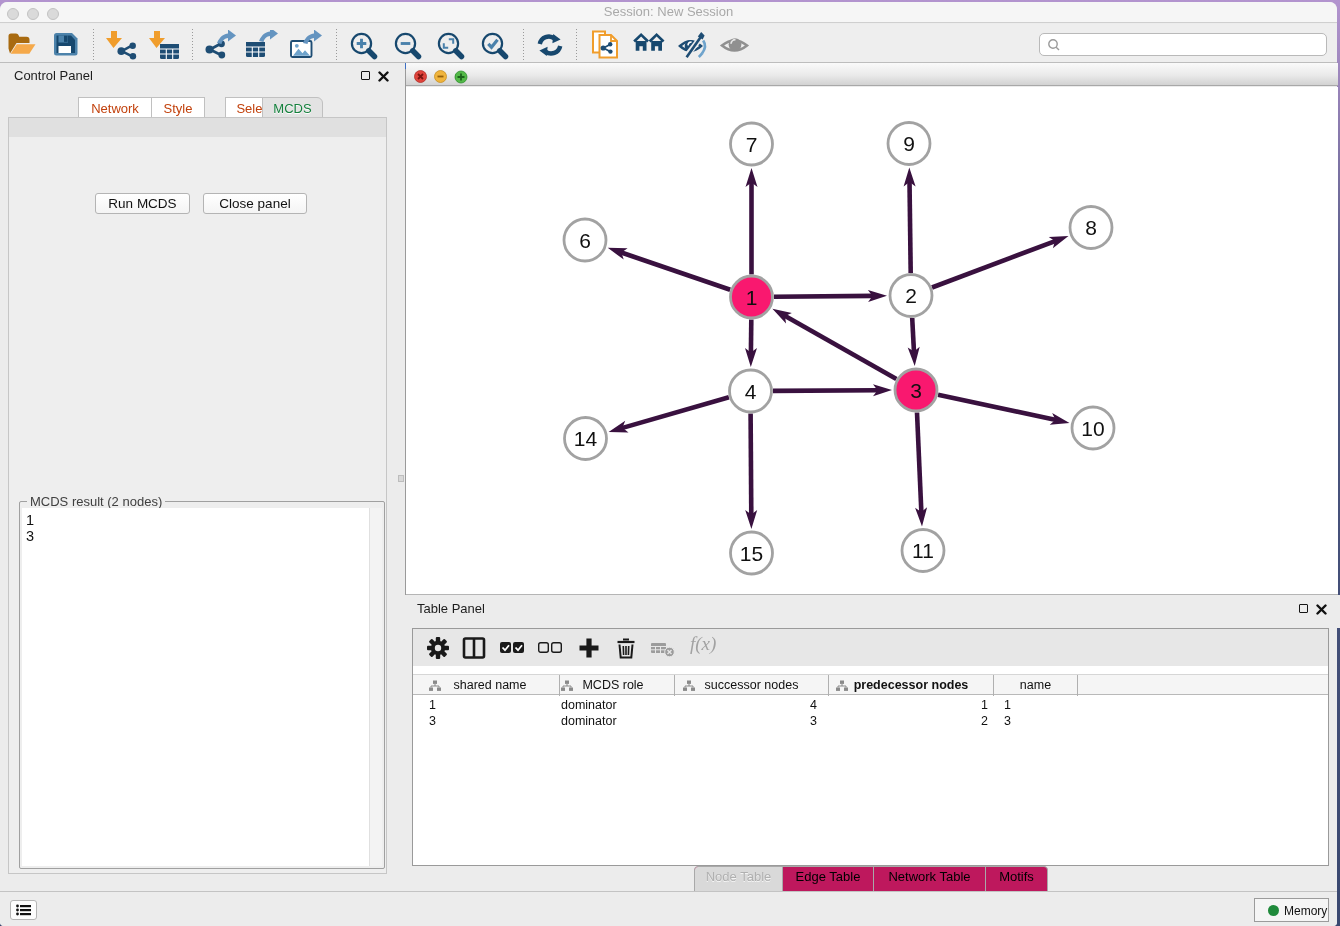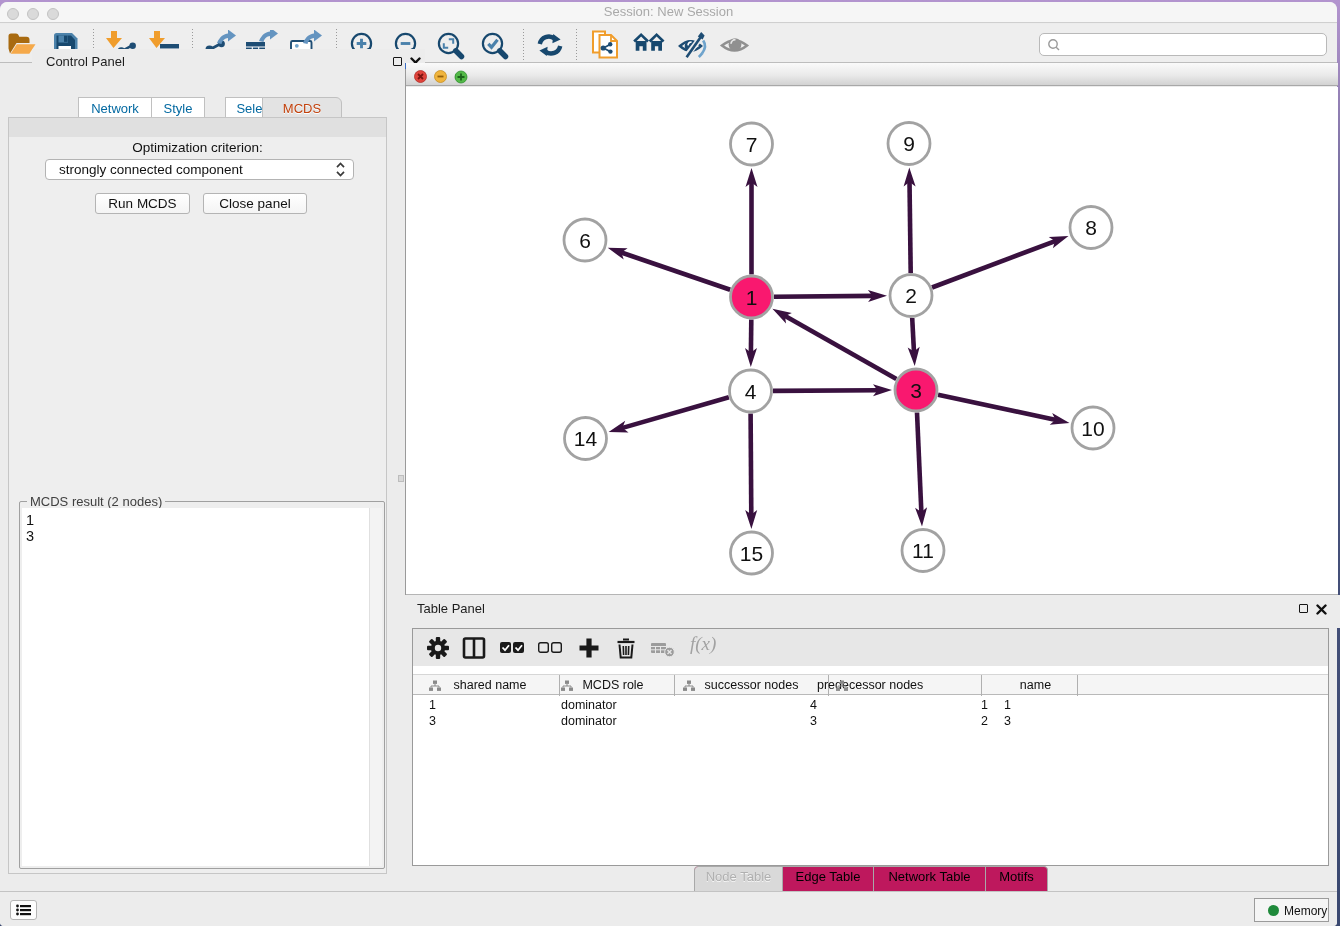--- a/index.html
+++ b/index.html
@@ -20,21 +20,21 @@
 .tsep { position:absolute; top:5px; height:33px; width:1px;
   background-image:linear-gradient(#9a9a9a 50%, transparent 50%); background-size:1px 3px; }
 .ticon { position:absolute; top:7px; }
 #searchbox { position:absolute; left:1039px; top:9px; width:288px; height:23px;
   background:#fff; border:1px solid #b9b9b9; border-radius:5px; }
 
 .phead { position:absolute; background:#ececec; font-size:13px; color:#1d1d1d; }
 .float-ico { position:absolute; width:9px; height:9px; border:1.4px solid #151515; border-radius:1px; }
 
 .tab { position:absolute; top:97px; height:21px; background:#fff; border:1px solid #c0c0c0;
-  font-size:13px; color:#0369a1; text-align:center; line-height:21px; }
+  font-size:13px; color:#c2410c; text-align:center; line-height:21px; }
 
 .btn { position:absolute; background:linear-gradient(#ffffff,#f4f4f4); border:1px solid #b4b4b4;
   border-radius:3px; font-size:13.5px; color:#111; text-align:center; }
 </style></head>
 <body>
 
 <div id="win"></div>
 
 <div id="titlebar">
   <div class="tl" style="left:7px;"></div>
@@ -169,45 +169,37 @@
   <div class="tsep" style="left:523px;"></div>
   <div class="tsep" style="left:576px;"></div>
   <div id="searchbox">
     <svg width="16" height="16" style="position:absolute;left:6px;top:3px" viewBox="0 0 16 16">
       <circle cx="7" cy="7" r="4.2" fill="none" stroke="#9a9a9a" stroke-width="1.4"></circle>
       <line x1="10.2" y1="10.2" x2="13" y2="13" stroke="#9a9a9a" stroke-width="1.4"></line>
     </svg>
   </div>
 </div>
 
-<div class="phead" style="left:0;top:49px;width:393px;height:27px;margin-left:32px;">
+<div class="phead" style="left:0;top:63px;width:393px;height:27px;">
   <div style="position:absolute;left:14px;top:5px;">Control Panel</div>
   <div class="float-ico" style="left:361px;top:8px;"></div>
   <svg width="11" height="11" viewBox="0 0 11 11" style="position:absolute;left:378px;top:8px;">
       <path d="M1.5,1.5 L9.5,9.5 M9.5,1.5 L1.5,9.5" stroke="#111" stroke-width="2.4" stroke-linecap="round"></path>
     </svg>
 </div>
 
 <div class="tab" style="left:78px;width:74px;">Network</div>
 <div class="tab" style="left:151px;width:54px;">Style</div>
 <div class="tab" style="left:204px;width:59px;margin-left:21px;">Select</div>
-<div class="tab" style="left:262px;width:80px;background:#e3e3e3;color:#c2410c;
+<div class="tab" style="left:262px;width:61px;background:#e3e3e3;color:#15803d;
   text-shadow:0 1px 0 #fff;border-radius:0 6px 0 0;height:23px;">MCDS</div>
 
 <div id="cpane" style="position:absolute;left:8px;top:117px;width:379px;height:757px;
   background:#eeeeee;border:1px solid #c6c6c6;">
   <div style="position:absolute;left:0;top:0;width:100%;height:19px;background:#e0e0e0;"></div>
-  <div style="position:absolute;left:0;top:22px;width:100%;text-align:center;font-size:13.5px;color:#111;">Optimization criterion:</div>
-  <div style="position:absolute;left:36px;top:41px;width:309px;height:21px;background:#fff;
-    border:1px solid #b3b3b3;border-radius:4px;font-size:13.5px;color:#111;line-height:20px;">
-    <span style="margin-left:13px;">strongly connected component</span>
-    <svg width="11" height="15" style="position:absolute;right:7px;top:2px" viewBox="0 0 11 15">
-      <path d="M2,5.2 L5.5,1.5 L9,5.2 M2,9.8 L5.5,13.5 L9,9.8" fill="none" stroke="#3a3a3a" stroke-width="1.7"></path>
-    </svg>
-  </div>
   <div class="btn" style="left:86px;top:75px;width:95px;height:21px;line-height:20px;">Run MCDS</div>
   <div class="btn" style="left:194px;top:75px;width:104px;height:21px;line-height:20px;">Close panel</div>
 
   <div style="position:absolute;left:10px;top:383px;width:366px;height:368px;border:1px solid #a0a0a0;border-radius:2px;">
     <span style="position:absolute;left:7px;top:-8px;background:#eeeeee;padding:0 3px;font-size:13px;color:#404040;">MCDS result (2 nodes)</span>
     <div style="position:absolute;left:2px;top:6px;right:2px;bottom:2px;background:#fff;">
       <div style="font-size:14.5px;color:#111;padding:5px 0 0 4px;line-height:15.5px;">1<br>3</div>
       <div style="position:absolute;right:0px;top:0;bottom:0;width:13px;background:#f3f3f3;border-left:1px solid #e0e0e0;"></div>
     </div>
   </div>
@@ -376,21 +368,21 @@
       </svg>
 <div style="position:absolute;left:262px;top:0;width:154px;height:21px;border-right:1px solid #b0b0b0;text-align:center;line-height:20px;">successor nodes</div>
 <svg width="12" height="12" viewBox="0 0 12 12" style="position:absolute;top:5px;left:270px;">
         <g fill="#8a8a8a">
           <rect x="4" y="0.5" width="4" height="3.4"></rect>
           <rect x="0" y="7.5" width="4" height="3.4"></rect>
           <rect x="8" y="7.5" width="4" height="3.4"></rect>
         </g>
         <path d="M6,4 v2 M2,7.5 v-1.5 h8 v1.5" stroke="#8a8a8a" fill="none" stroke-width="1"></path>
       </svg>
-<div style="position:absolute;left:404px;top:0;width:165px;height:21px;border-right:1px solid #b0b0b0;text-align:left;line-height:20px;">predecessor nodes</div>
+<div style="position:absolute;left:416px;top:0;width:165px;height:21px;border-right:1px solid #b0b0b0;text-align:center;line-height:20px;font-weight:bold;">predecessor nodes</div>
 <svg width="12" height="12" viewBox="0 0 12 12" style="position:absolute;top:5px;left:423px;">
         <g fill="#8a8a8a">
           <rect x="4" y="0.5" width="4" height="3.4"></rect>
           <rect x="0" y="7.5" width="4" height="3.4"></rect>
           <rect x="8" y="7.5" width="4" height="3.4"></rect>
         </g>
         <path d="M6,4 v2 M2,7.5 v-1.5 h8 v1.5" stroke="#8a8a8a" fill="none" stroke-width="1"></path>
       </svg>
 <div style="position:absolute;left:581px;top:0;width:84px;height:21px;border-right:1px solid #b0b0b0;text-align:center;line-height:20px;">name</div>
     </div>

